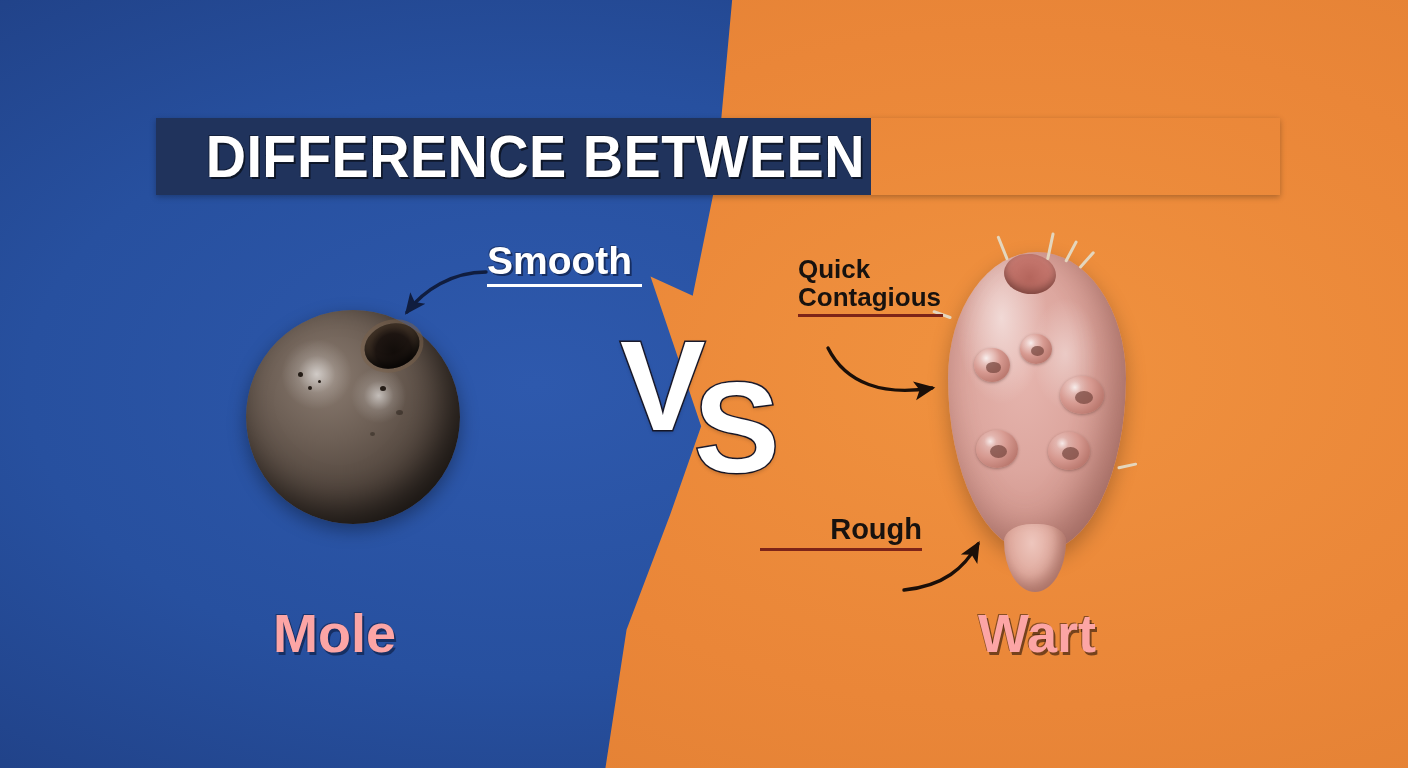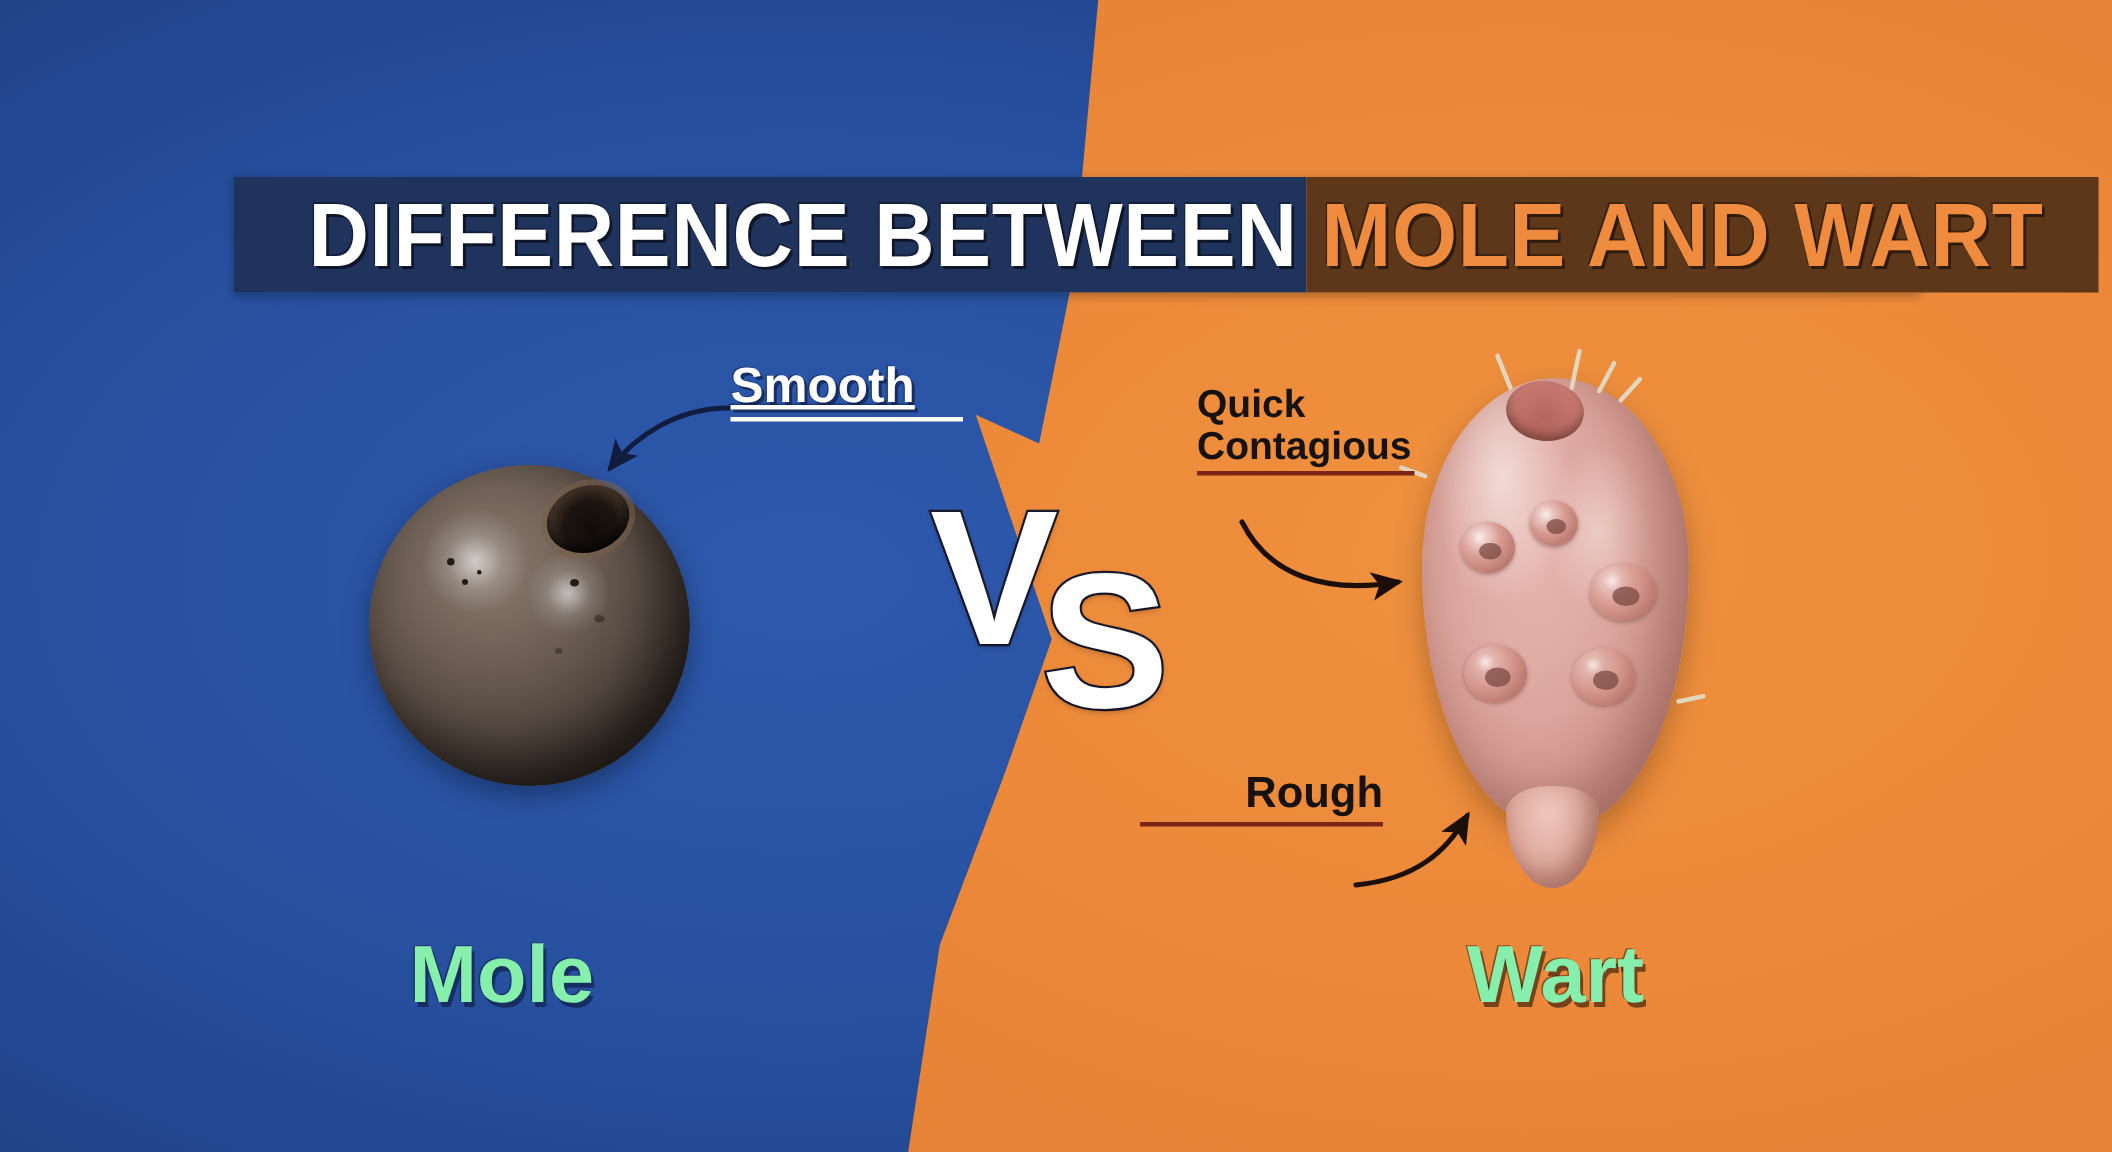--- a/index.html
+++ b/index.html
@@ -199,57 +199,53 @@
   .label-light { color: #ffffff; text-shadow: 2px 2px 0 rgba(10,20,50,.6), -1px -1px 0 rgba(10,20,50,.4); }
   .label-dark  { color: #17120f; }
   .underline {
     display: block;
     height: 3px;
     margin-top: 3px;
   }
   .underline-light { background: #ffffff; }
   .underline-dark  { background: #7d2418; }
 
-  #lbl-smooth   { left: 487px; top: 240px; font-size: 33px; text-decoration: underline; }
+  #lbl-smooth   { left: 487px; top: 240px; font-size: 39px; }
   #lbl-smooth .underline { width: 155px; }
   #lbl-quick    { left: 798px; top: 256px; font-size: 26px; }
   #lbl-quick .underline { width: 145px; }
   #lbl-rough    { left: 760px; top: 514px; font-size: 29px; text-align: right; }
   #lbl-rough .underline { width: 162px; }
 
   
   .caption {
     position: absolute;
     font-weight: bold;
     font-size: 54px;
-    color: #86efac;
+    color: #fca5a5;
     line-height: 1;
     white-space: nowrap;
-    margin-top: 17px;
   }
   #cap-mole { left: 273px; top: 606px; text-shadow: 2px 3px 0 rgba(10,20,50,.55), -1px -1px 0 rgba(10,20,50,.45); }
   #cap-wart { left: 978px; top: 606px; text-shadow: 2px 3px 0 rgba(40,20,10,.6), -1px -1px 0 rgba(40,20,10,.5); }
 
   
   .arrows { position: absolute; inset: 0; pointer-events: none; }
 </style>
 </head>
 <body>
 
 <div id="infographic">
 
   <div class="bg-layer bg-orange"></div>
   <div class="bg-layer bg-blue"></div>
 
   <div class="banner">
     <div class="banner-left">
       <span class="title-text title-white">DIFFERENCE BETWEEN</span>
-    </div>
-    <div class="banner-right">
-      <span class="title-text title-orange">MOLE AND WART</span>
     </div>
   </div>
 
   <div class="mole">
     <div class="mole-crater"></div>
     <div class="mole-speck" style="left:52px;  top:62px;  width:5px;  height:5px;"></div>
     <div class="mole-speck" style="left:62px;  top:76px;  width:4px;  height:4px;"></div>
     <div class="mole-speck" style="left:72px;  top:70px;  width:3px;  height:3px;"></div>
     <div class="mole-speck" style="left:134px; top:76px;  width:6px;  height:5px;"></div>
     <div class="mole-speck" style="left:150px; top:100px; width:7px;  height:5px; opacity:.5;"></div>

